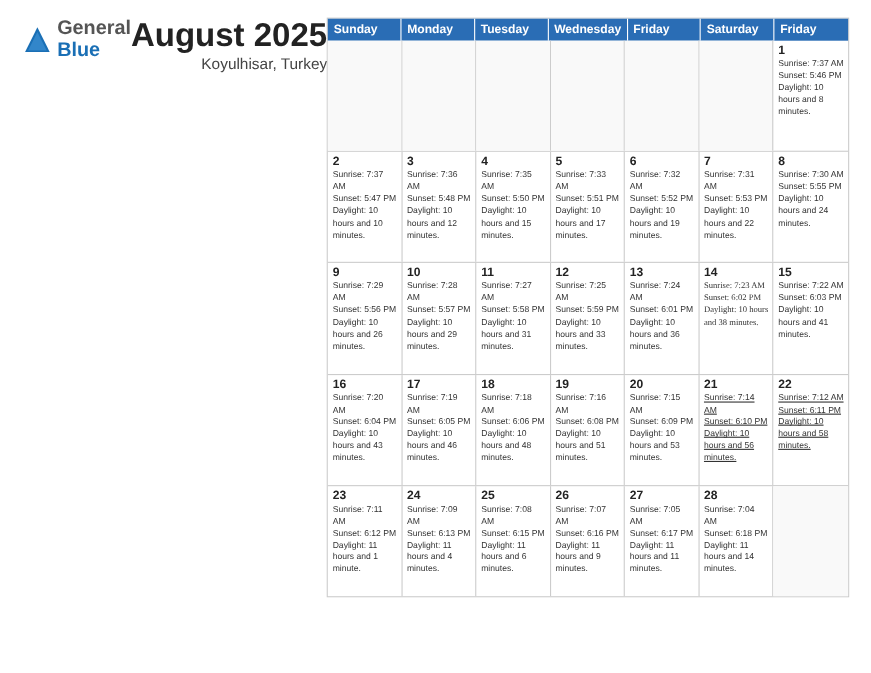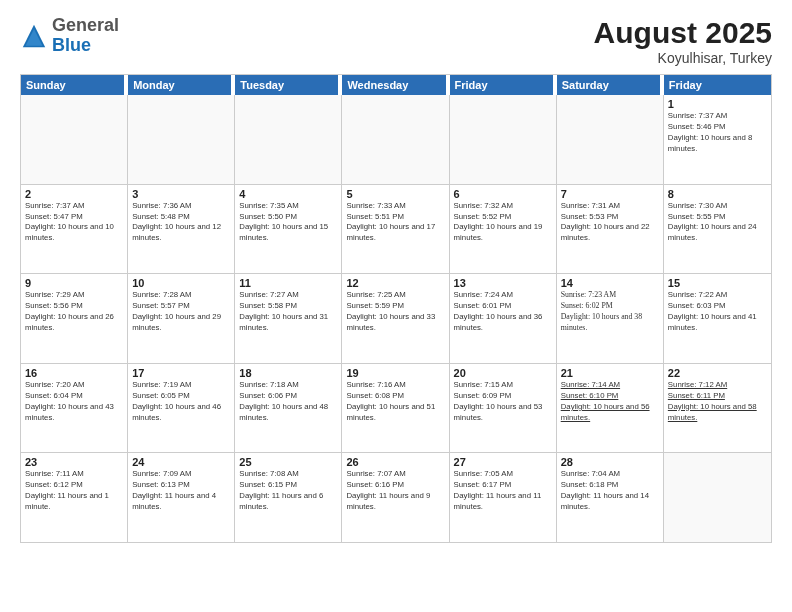--- a/index.html
+++ b/index.html
@@ -8,21 +8,21 @@
       background: #fff;
       width: 792px;
       height: 612px;
       overflow: hidden;
     }
     .page {
       width: 792px;
       height: 553px;
       padding: 16px 20px 10px 20px;
       display: flex;
-      flex-direction: column;
+      flex-direction: row;
     }
     .header {
       display: flex;
       justify-content: space-between;
       align-items: flex-start;
       margin-bottom: 8px;
     }
     .logo {
       display: flex;
       align-items: center;
@@ -60,21 +60,21 @@
     .cal-header-row {
       display: grid;
       grid-template-columns: repeat(7, 1fr);
       background: #2a6db5;
     }
     .cal-header-cell {
       color: #fff;
       font-size: 11px;
       font-weight: bold;
       padding: 4px 5px;
-      border-right: 4px solid #ffffff;
+      border-right: 1px solid #ffffff;
       text-align: left;
     }
     .cal-header-cell:last-child { border-right: none; }
     .cal-body {
       flex: 1;
       display: flex;
       flex-direction: column;
     }
     .cal-week {
       display: grid;

